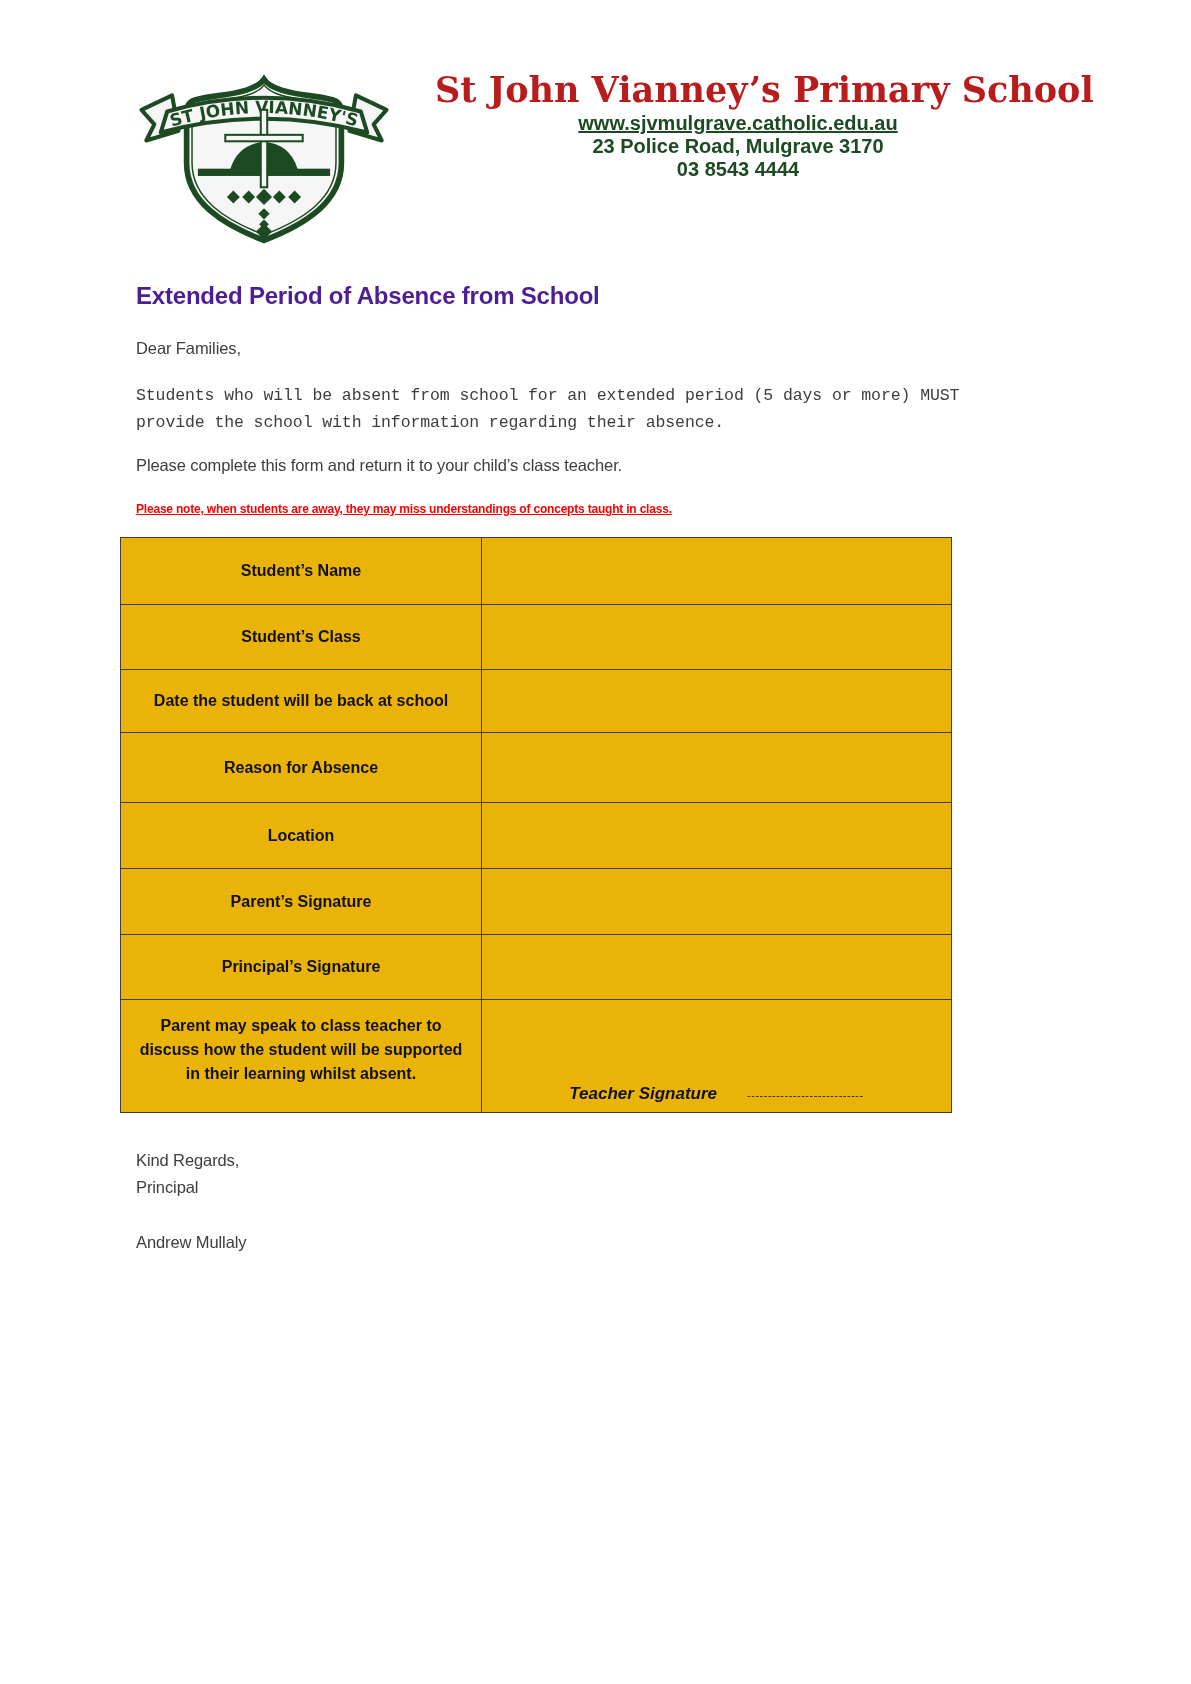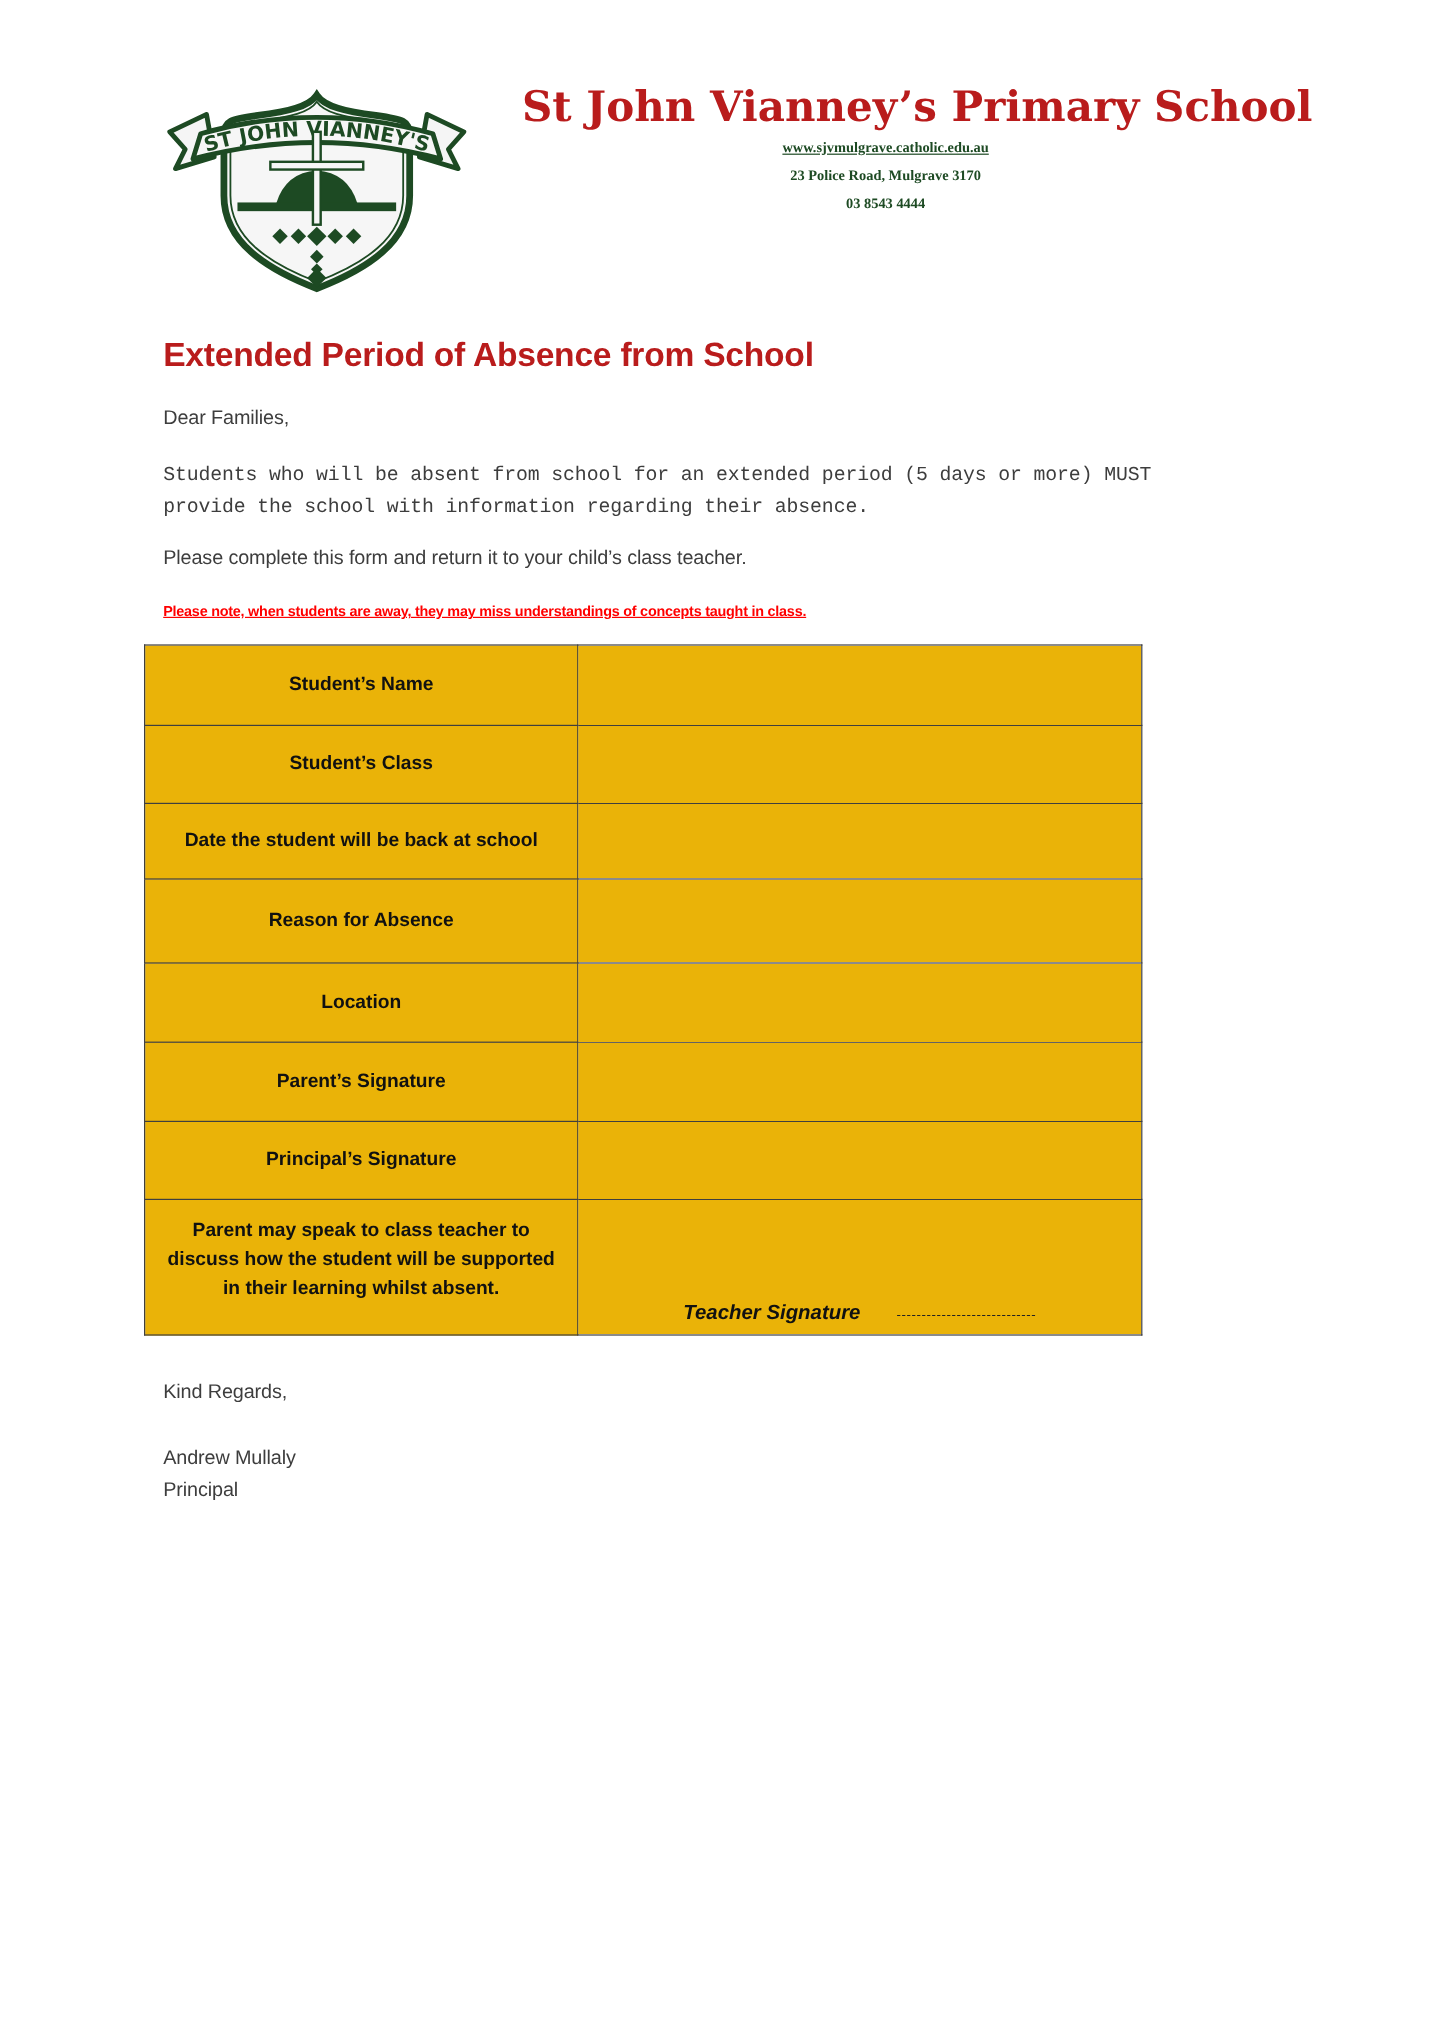--- a/index.html
+++ b/index.html
@@ -14,30 +14,30 @@
 
   
   .header { position:absolute; top:58px; left:135px; right:60px; height:195px; }
   .logo { position:absolute; left:0; top:0; width:258px; height:194px; }
   .header-text { position:absolute; left:300px; right:90px; top:10px; text-align:center; }
   .school-name {
     margin:0; font-family:"DejaVu Serif", serif; font-weight:bold;
     font-size:35px; line-height:44px; color:#b91c1c; white-space:nowrap;
   }
   .head-line {
-    font-family:Liberation Serif, serif; font-weight:bold;
-    font-size:12px; line-height:23px; color:#1D4A23;
+    font-family:Liberation Sans, sans-serif; font-weight:bold;
+    font-size:20px; line-height:23px; color:#1D4A23;
   }
   .head-line a { color:#1D4A23; text-decoration:underline; }
 
   
   .content { position:absolute; top:283px; left:120px; width:900px; }
   .doc-title {
-    margin:0 0 0 16px; font-size:28px; line-height:26px;
-    font-weight:bold; color:#b91c1c; letter-spacing:-0.2px;
+    margin:0 0 0 16px; font-size:24px; line-height:26px;
+    font-weight:bold; color:#4c1d95; letter-spacing:-0.2px;
   }
   .para { margin:0 0 0 16px; font-size:16.5px; line-height:27px; letter-spacing:-0.1px; color:#3d3d3d; width:880px; }
   .gap-lg { margin-top:26px; }
   .gap-md { margin-top:20px;font-family:Liberation Mono, monospace; }
   .gap-sm { margin-top:16px; }
   .note {
     margin:18px 0 0 16px; font-size:12px; line-height:24px; font-weight:bold;
     color:#FF0000; text-decoration:underline; letter-spacing:-0.2px;
   }
 
@@ -176,17 +176,17 @@
             <div class="sig-zone">
               <span class="sig-label">Teacher Signature</span>
               <span class="sig-line">----------------------------</span>
             </div>
           </td>
         </tr>
       </tbody>
     </table>
 
     <p class="para closing-regards">Kind Regards,</p>
+    <p class="para closing-role">Principal</p>
     <p class="para closing-name">Andrew Mullaly</p>
-    <p class="para closing-role">Principal</p>
 
   </main>
 </div>
 
 </body></html>

